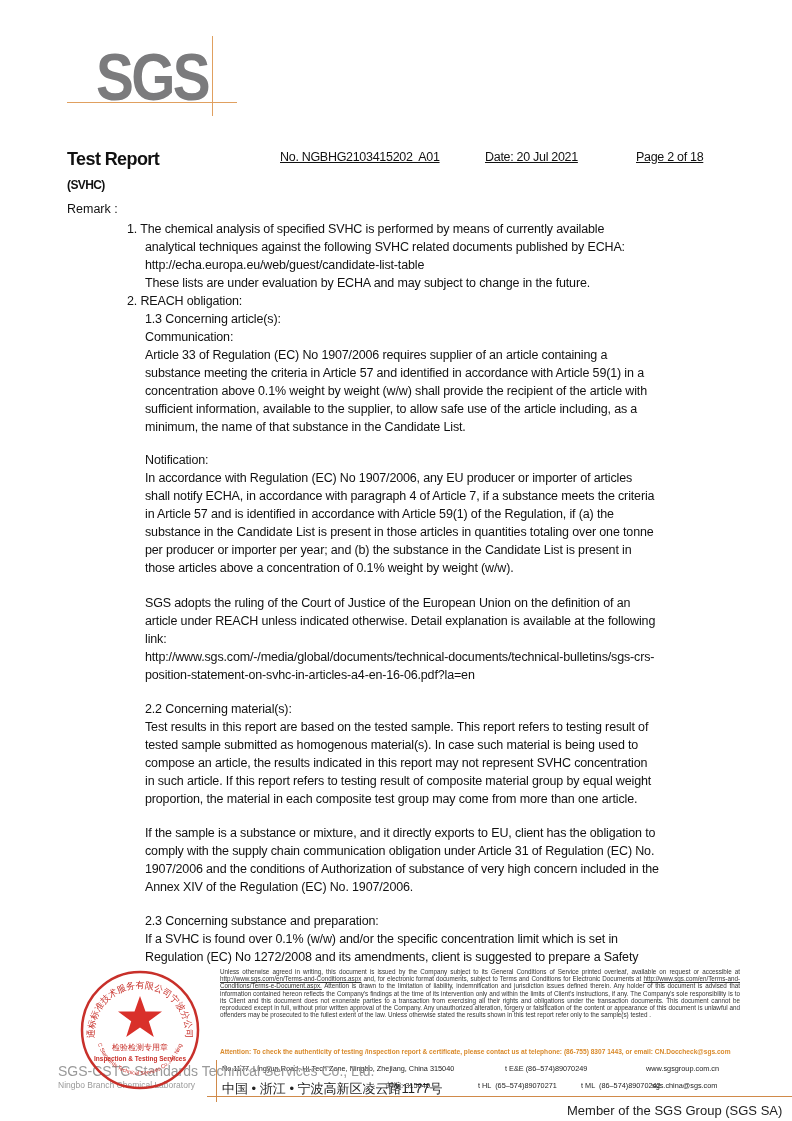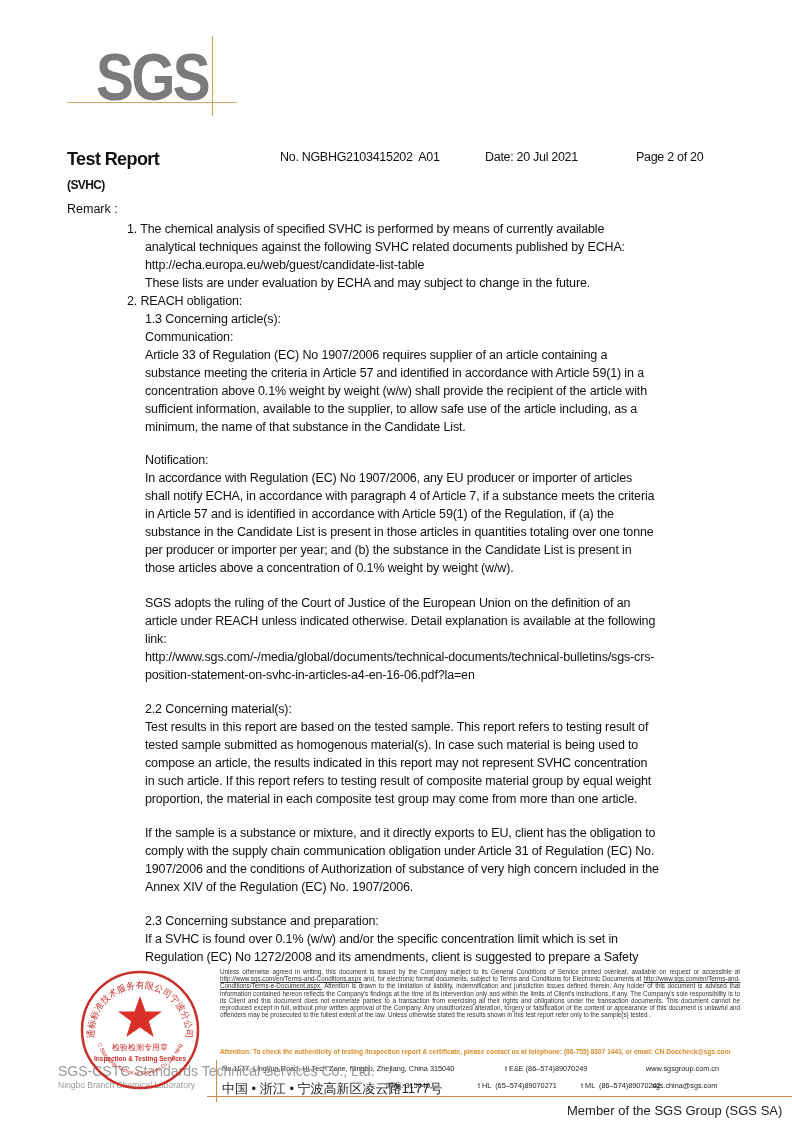--- a/index.html
+++ b/index.html
@@ -10,21 +10,21 @@
   
   .logo { left: 96px; top: 44px; font-family: "Liberation Sans", sans-serif; font-weight: bold;
           font-size: 66px; letter-spacing: -3px; color: #7b7b7d; line-height: 1;
           transform: scaleX(0.86); transform-origin: left top; }
   .logo-hline { left: 67px; top: 102px; width: 170px; height: 1px; background: #e0a060; }
   .logo-vline { left: 212px; top: 36px; width: 1px; height: 80px; background: #e0a060; }
 
   
   .title { left: 67px; top: 146px; font-size: 18px; font-weight: bold; letter-spacing: -0.6px; line-height: 26px; }
   .title2 { left: 67px; top: 172px; font-size: 12px; font-weight: bold; letter-spacing: -0.6px; line-height: 26px; }
-  .hdr { top: 150px; font-size: 12.5px; letter-spacing: -0.3px; }
+  .hdr { top: 150px; font-size: 12.5px; letter-spacing: -0.3px; text-decoration: underline; }
   .hdr-no { left: 280px; }
   .hdr-date { left: 485px; }
   .hdr-page { left: 636px; }
 
   .remark { left: 67px; top: 202px; font-size: 12.5px; }
 
   
   .body { left: 0; top: 218px; width: 792px; font-size: 12.5px; line-height: 18.2px; letter-spacing: -0.15px; }
   .line { position: absolute; white-space: nowrap; }
   .l1 { left: 127px; }
@@ -59,21 +59,21 @@
 <body>
 
 <div class="abs logo">SGS</div>
 <div class="abs logo-hline"></div>
 <div class="abs logo-vline"></div>
 
 <div class="abs title">Test Report</div>
 <div class="abs title2">(SVHC)</div>
 <div class="abs hdr hdr-no" style="white-space:pre">No. NGBHG2103415202  A01</div>
 <div class="abs hdr hdr-date">Date: 20 Jul 2021</div>
-<div class="abs hdr hdr-page">Page 2 of 20</div>
+<div class="abs hdr hdr-page">Page 2 of 18</div>
 
 <div class="abs remark">Remark :</div>
 
 <div class="abs body">
 
   <div class="line l1" style="top:2px">1. The chemical analysis of specified SVHC is performed by means of currently available</div>
   <div class="line l2" style="top:20px">analytical techniques against the following SVHC related documents published by ECHA:</div>
   <div class="line l2" style="top:38px">http://echa.europa.eu/web/guest/candidate-list-table</div>
   <div class="line l2" style="top:56px">These lists are under evaluation by ECHA and may subject to change in the future.</div>
 

